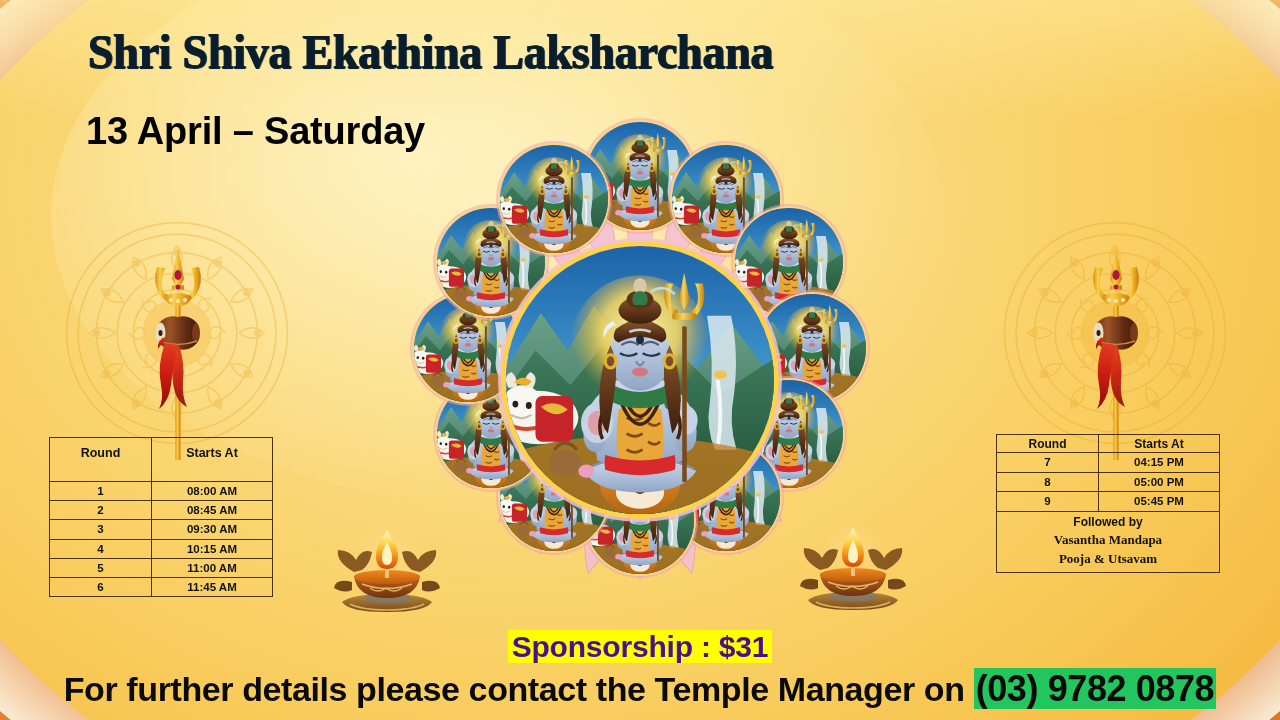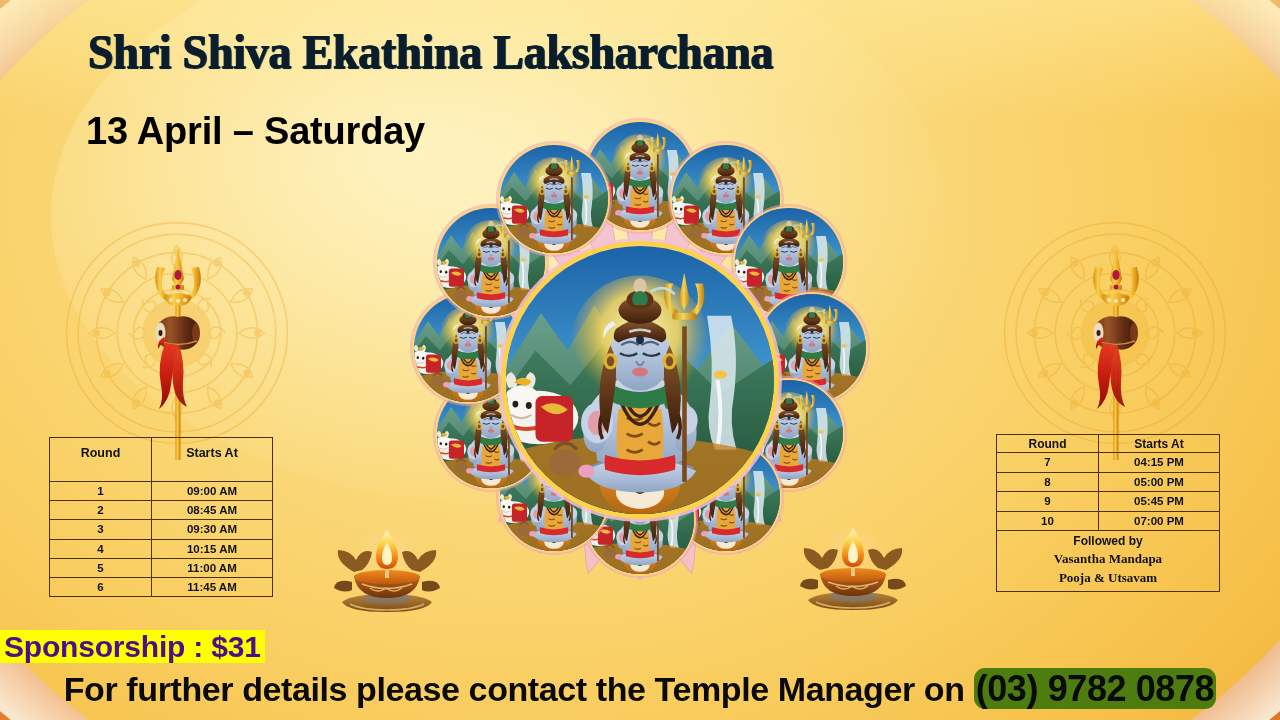--- a/index.html
+++ b/index.html
@@ -168,41 +168,40 @@
   #table-right th { height:18px; font-size:12px; }
   #table-right td { height:19.5px; }
   #table-right .c-round { width:102px; }
   #table-right .foot-cell { padding:2px 4px 3px; }
   .foot-line1 { font-size:12px; font-weight:bold; font-family:"Liberation Sans",sans-serif; line-height:1.45; }
   .foot-serif { font-family:"Liberation Serif", serif; font-size:13px; font-weight:bold; line-height:1.45; }
 
   
   #sponsorship {
     position:absolute; left:0; right:0; top:630px;
-    text-align:left;
+    text-align:center;
   }
   #sponsorship span {
     font-size:30px; font-weight:bold;
     color:#4B0F8A;
     background:#FFFF00;
     padding:0 4px;
     letter-spacing:-0.2px;
   }
   #contact {
     position:absolute; left:0; right:0; top:668px;
     text-align:center;
     font-size:34px; font-weight:bold; color:#0A0A0A;
     white-space:nowrap;
     letter-spacing:-0.4px;
   }
   #contact .phone {
-    background:#4d7c0f;
+    background:#22c55e;
     font-size:36px;
     padding:0 2px;
-    border-radius:11px;
   }
 </style>
 </head>
 <body>
 
 <div id="poster">
 
   <div class="bg-orange"></div>
   <div class="bg-glow"></div>
   <div class="bg-yellow"></div>
@@ -724,21 +723,21 @@
   <table class="sched" id="table-left">
     <thead>
       <tr>
         <th class="c-round">Round</th>
         <th>Starts At</th>
       </tr>
     </thead>
     <tbody>
       <tr>
         <td class="c-round">1</td>
-        <td>09:00 AM</td>
+        <td>08:00 AM</td>
       </tr>
       <tr>
         <td class="c-round">2</td>
         <td>08:45 AM</td>
       </tr>
       <tr>
         <td class="c-round">3</td>
         <td>09:30 AM</td>
       </tr>
       <tr>
@@ -768,24 +767,20 @@
         <td class="c-round">7</td>
         <td>04:15 PM</td>
       </tr>
       <tr>
         <td class="c-round">8</td>
         <td>05:00 PM</td>
       </tr>
       <tr>
         <td class="c-round">9</td>
         <td>05:45 PM</td>
-      </tr>
-      <tr>
-        <td class="c-round">10</td>
-        <td>07:00 PM</td>
       </tr>
       <tr>
         <td class="foot-cell" colspan="2">
           <div class="foot-line1">Followed by</div>
           <div class="foot-serif">Vasantha Mandapa</div>
           <div class="foot-serif">Pooja &amp; Utsavam</div>
         </td>
       </tr>
     </tbody>
   </table>

